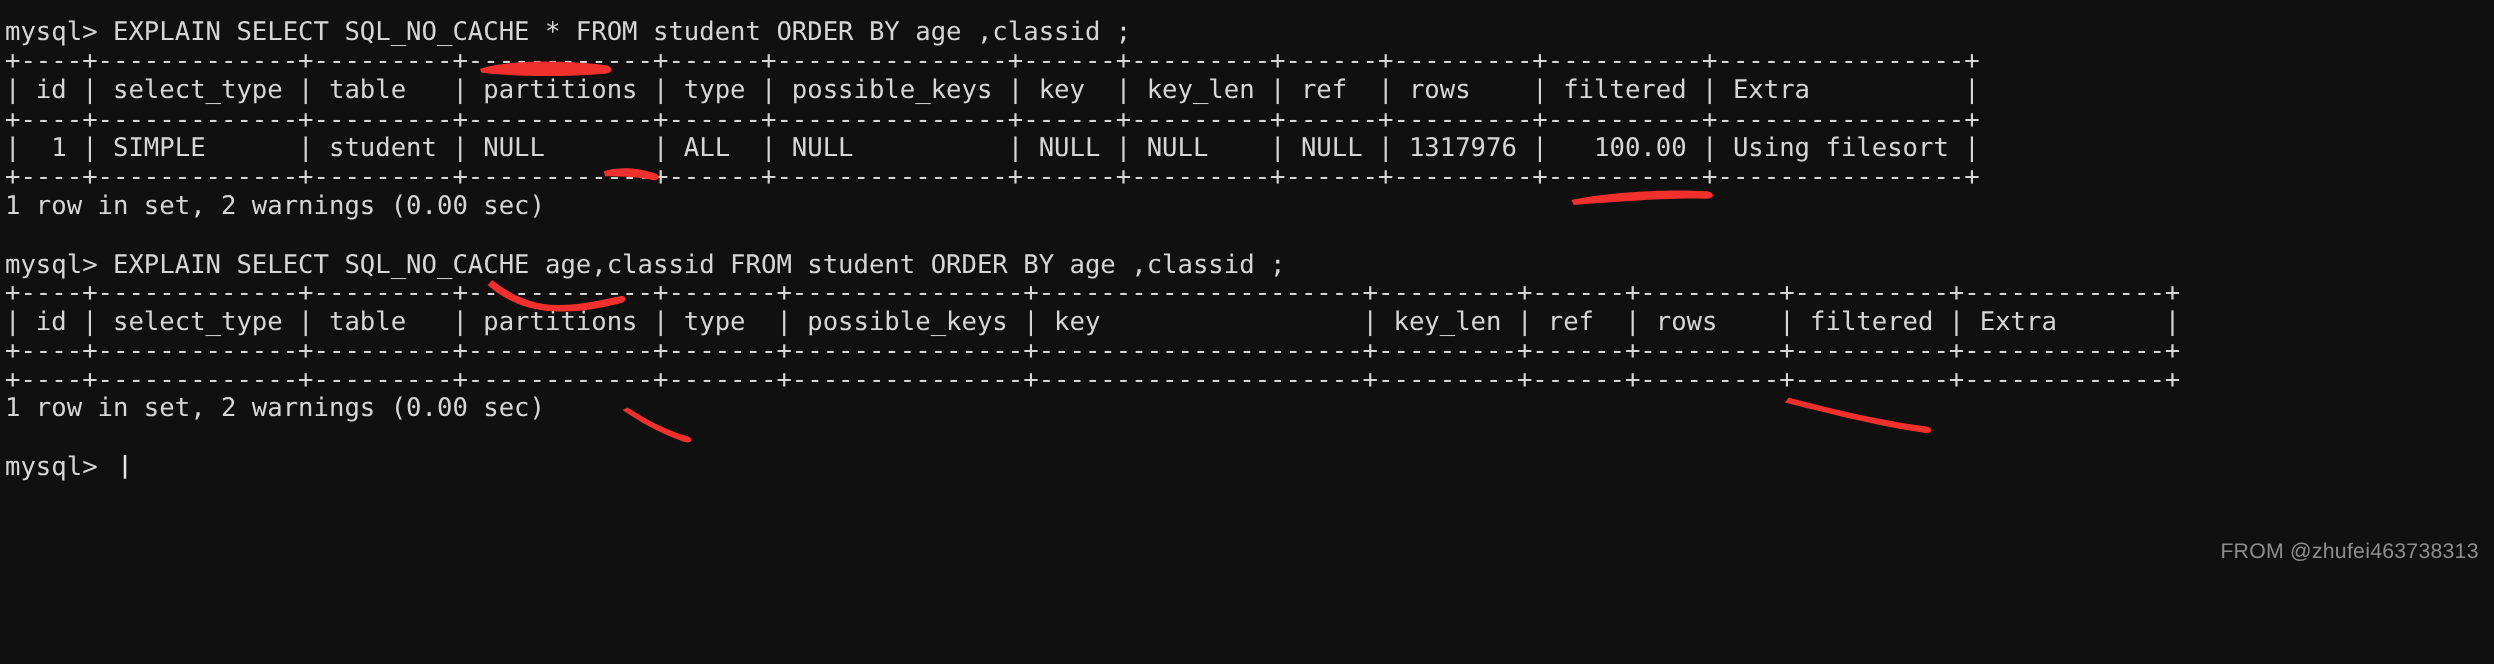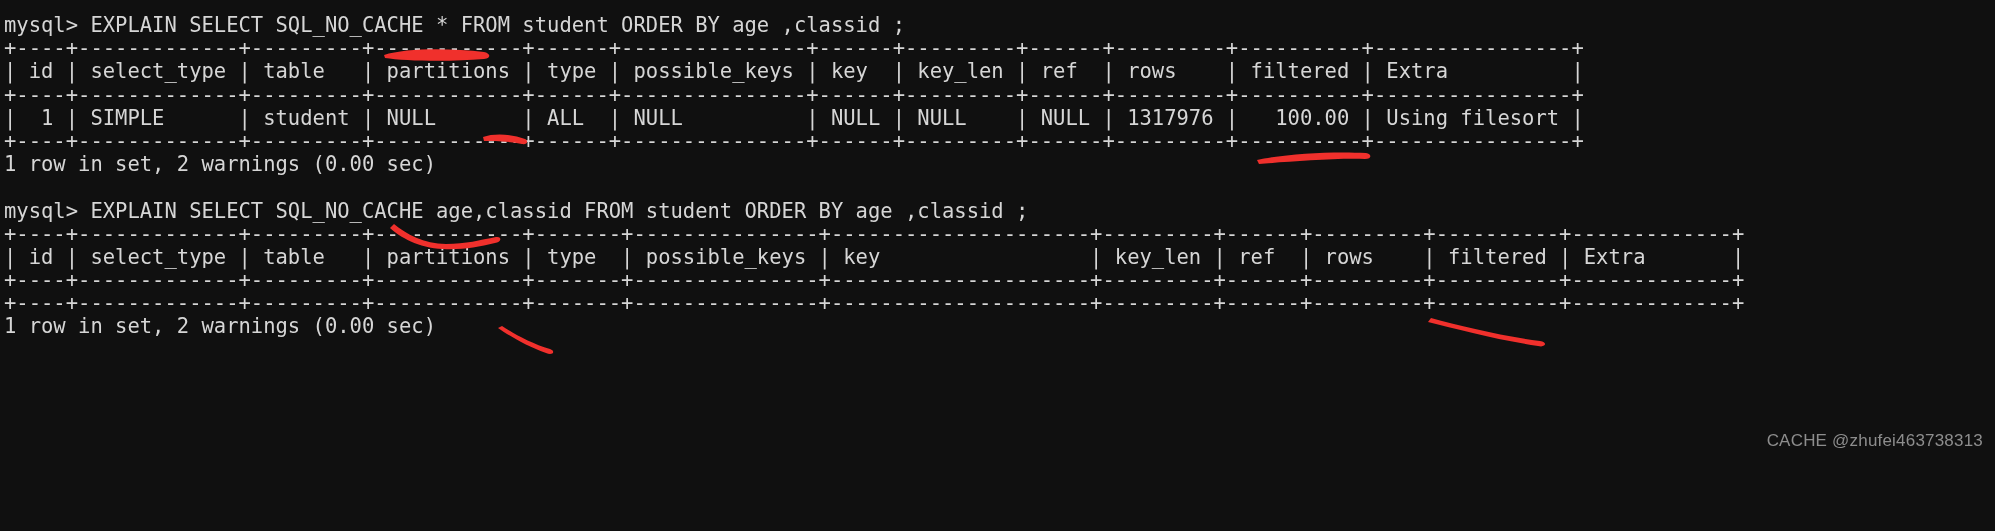--- a/index.html
+++ b/index.html
@@ -75,20 +75,21 @@
       <div class="line">+----+-------------+---------+------------+------+---------------+------+---------+------+---------+----------+----------------+</div>
       <div class="line">1 row in set, 2 warnings (0.00 sec)</div>
       <div class="line blank"> </div>
       <div class="line">mysql&gt; EXPLAIN SELECT SQL_NO_CACHE age,classid FROM student ORDER BY age ,classid ;</div>
       <div class="line">+----+-------------+---------+------------+-------+---------------+---------------------+---------+------+---------+----------+-------------+</div>
       <div class="line">| id | select_type | table   | partitions | type  | possible_keys | key                 | key_len | ref  | rows    | filtered | Extra       |</div>
       <div class="line">+----+-------------+---------+------------+-------+---------------+---------------------+---------+------+---------+----------+-------------+</div>
       <div class="line">+----+-------------+---------+------------+-------+---------------+---------------------+---------+------+---------+----------+-------------+</div>
       <div class="line">1 row in set, 2 warnings (0.00 sec)</div>
       <div class="line blank"> </div>
+      <div class="line">mysql&gt; <span class="cursor"></span></div>
     </div>
 
   <div class="annot" style="left:380px; top:44px;">
     <svg width="130" height="20" viewBox="0 0 130 20">
       <path d="M4 11 C 25 4, 70 4, 104 8 C 110 9, 112 14, 104 15 C 70 18, 24 17, 5 14 Z" fill="#f0302c"></path>
     </svg>
   </div>
 
   <div class="annot" style="left:480px; top:128px;">
     <svg width="56" height="20" viewBox="0 0 56 20">
@@ -113,15 +114,15 @@
       <path d="M4 4 C 16 12, 34 22, 52 27 C 58 29, 55 34, 48 31 C 28 24, 10 13, 0 6 Z" fill="#f0302c"></path>
     </svg>
   </div>
 
   <div class="annot" style="left:1428px; top:314px;">
     <svg width="124" height="34" viewBox="0 0 124 34">
       <path d="M3 4 C 32 12, 74 22, 112 27 C 120 28, 118 34, 110 32 C 70 26, 28 15, 0 8 Z" fill="#f0302c"></path>
     </svg>
   </div>
 
-  <div class="watermark">CACHE @zhufei463738313</div>
+  <div class="watermark">FROM @zhufei463738313</div>
 
 </div>
 
 </body></html>

